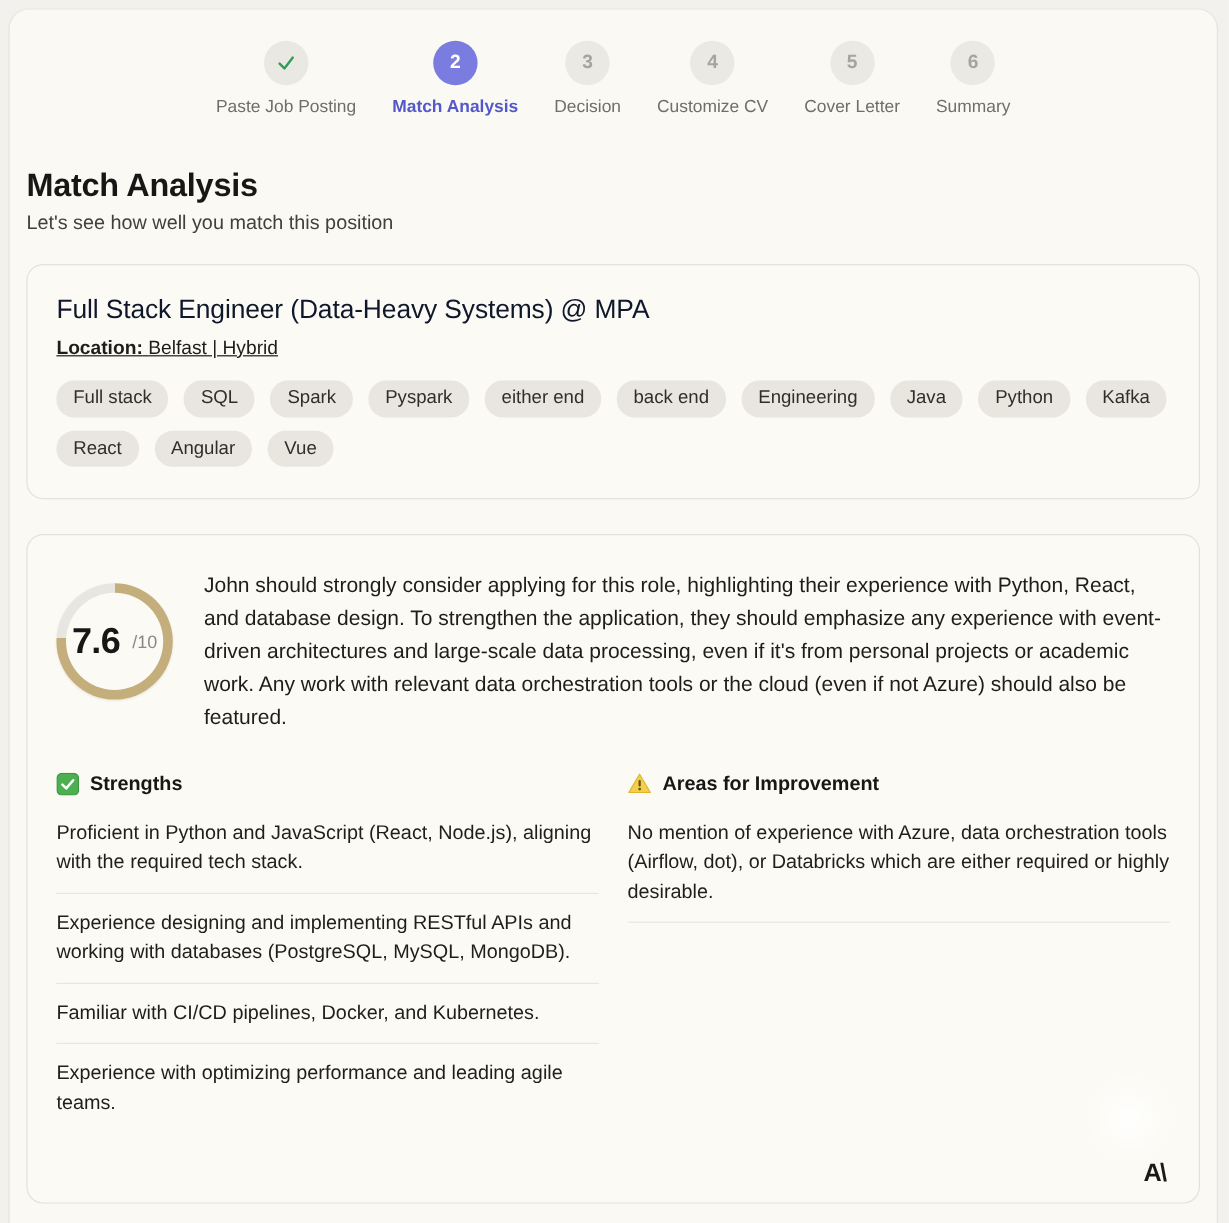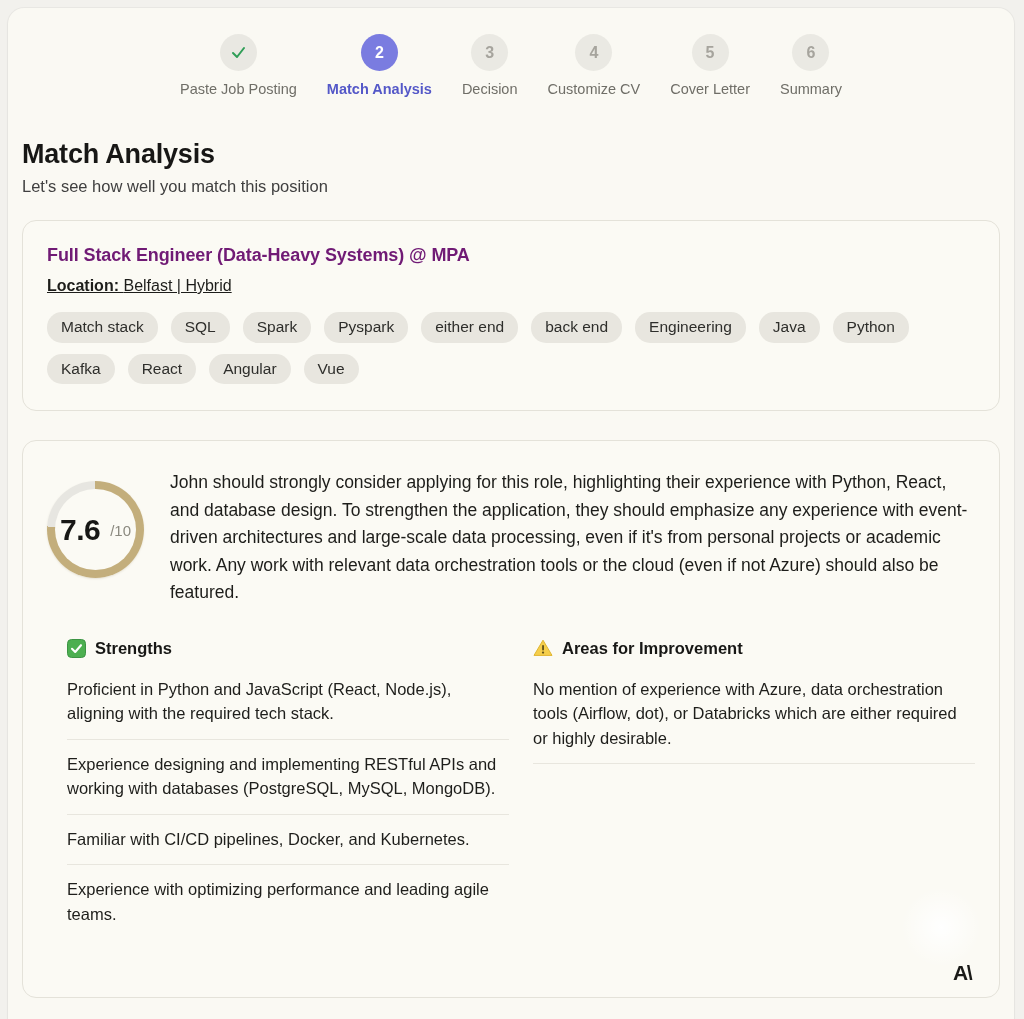--- a/index.html
+++ b/index.html
@@ -37,21 +37,21 @@
   .page-title { font-size:27px; font-weight:700; color:#171715; margin-top:42px; letter-spacing:-0.2px; }
   .page-subtitle { font-size:16.5px; color:#404040; margin-top:7px; }
 
   
   .card {
     background:#fbfaf4;
     border:1px solid #e4e2d9;
     border-radius:14px;
   }
   .job-card { margin-top:24px; padding:24px 24px 26px; }
-  .job-title { font-size:18px; font-weight:700; color:#701a75; letter-spacing:-0.1px; }
+  .job-title { font-size:22px; font-weight:400; color:#0f172a; letter-spacing:-0.1px; }
   .job-location { font-size:16px; margin-top:11px; color:#1d1d1a;text-decoration:underline; }
   .job-location b { font-weight:700; }
   .tags { display:flex; flex-wrap:wrap; gap:11px 13px; margin-top:17px; }
   .tag {
     background:#e8e6df; color:#2e2e2b;
     font-size:15.5px; line-height:1;
     padding:7px 14px 8px; border-radius:15px;
     white-space:nowrap;
   }
 
@@ -67,21 +67,21 @@
   }
   .score-ring .inner {
     position:absolute; inset:8px; border-radius:50%;
     background:#fbfaf4;
     display:flex; flex-direction:row; align-items:center; justify-content:center;
   }
   .score-value { font-size:30px; font-weight:700; color:#171715; letter-spacing:-0.5px; line-height:1; }
   .score-denom { font-size:15px; color:#8b897f; margin-top:2px; margin-left:10px; line-height:1; }
   .score-summary { font-size:17.5px; line-height:27.5px; color:#1d1d1a; flex:1; margin-top:2px; }
 
-  .columns { display:flex; gap:24px; margin-top:32px;margin-left:20px; }
+  .columns { display:flex; gap:24px; margin-top:32px; }
   .col { flex:1; min-width:0; }
   .col-header { display:flex; align-items:center; gap:9px; font-size:16.5px; font-weight:700; color:#171715; }
   .col-header svg { flex:none; display:block; }
   .col-items { margin-top:7px; }
   .col-item {
     font-size:16.5px; line-height:24.5px; color:#1e1e1b;
     padding:12px 0 13px;
     border-bottom:1px solid #e8e6de;
   }
   .col.strengths .col-item:last-child { border-bottom:none; }
@@ -137,21 +137,21 @@
     <h1 class="page-title">Match Analysis</h1>
     <div class="page-subtitle">Let's see how well you match this position</div>
 
     <div class="card job-card">
       <div class="job-title">Full Stack Engineer (Data-Heavy Systems) @ MPA</div>
       <div class="job-location">
         <b>Location:</b>
         <span>Belfast | Hybrid</span>
       </div>
       <div class="tags">
-        <span class="tag">Match stack</span>
+        <span class="tag">Full stack</span>
         <span class="tag">SQL</span>
         <span class="tag">Spark</span>
         <span class="tag">Pyspark</span>
         <span class="tag">either end</span>
         <span class="tag">back end</span>
         <span class="tag">Engineering</span>
         <span class="tag">Java</span>
         <span class="tag">Python</span>
         <span class="tag">Kafka</span>
         <span class="tag">React</span>

